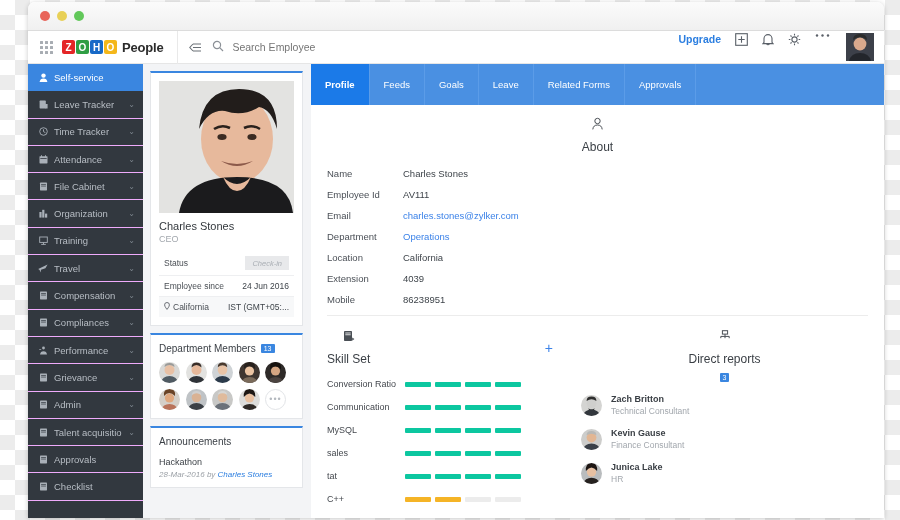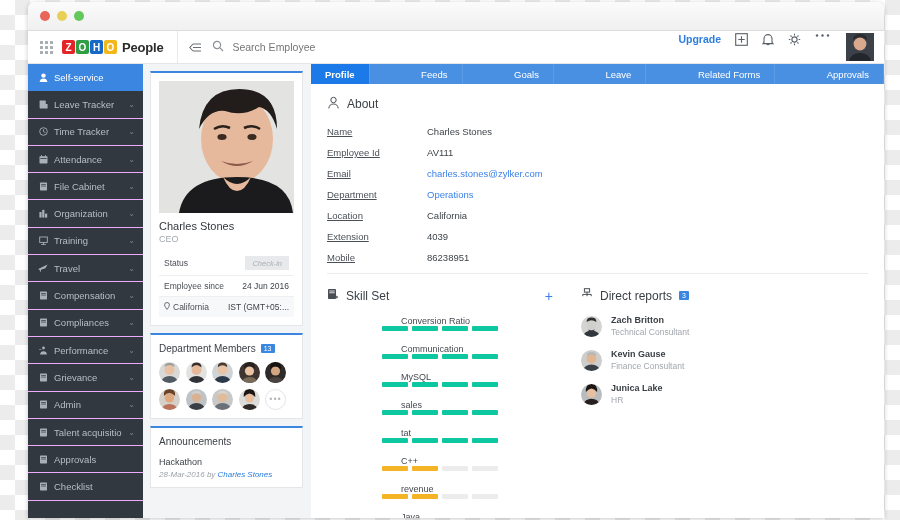--- a/index.html
+++ b/index.html
@@ -112,38 +112,38 @@
              display:flex;align-items:center;justify-content:center;color:#b4b9bf;font-size:9px;letter-spacing:1px;}
   .ann-card { padding:8px; border-top: 2px solid #3a86e0;}
   .ann-title { font-size:10px; color:#3a3f45; }
   .ann-item { margin-top:10px; }
   .ann-h { font-size:9px; color:#3a3f45; }
   .ann-meta { font-size:8px; color:#9ba0a6; font-style:italic; margin-top:3px;}
   .ann-meta a { color:#2b7ee0; font-style:italic; text-decoration:none; }
 
   
   .maincol { flex:1; background:#fff; display:flex; flex-direction:column; min-width:0; }
-  .tabbar { background:#4a90e2; height:20px; display:flex; flex:none;justify-content:space-between; }
+  .tabbar { background:#4a90e2; height:41px; display:flex; flex:none; }
   .tab { color:#fff; font-size:9.5px; display:flex; align-items:center; padding:0 14px;
          border-right:1px solid #5b9ce8; }
   .tab.active { background:#1b7ae8; font-weight:bold; }
   .mainscroll { flex:1; padding: 12px 16px 0 16px; overflow:hidden; }
-  .sec-head { display:flex; align-items:center; gap:7px; color:#3a3f45; font-size:12px; }
+  .sec-head { display:flex; align-items:center; gap:7px; color:#3a3f45; font-size:12px;flex-direction:column; }
   .about-tbl { margin-top:14px; font-size:9.5px; }
   .about-row { display:flex; margin-bottom:10px; }
-  .about-k { width:100px; color:#4b5057;text-decoration:underline; }
+  .about-k { width:76px; color:#4b5057; }
   .about-v { color:#3e444a; }
   .about-v.link { color:#3b82e8; }
 
   .hr { height:1px; background:#ececec; margin: 8px 0 0 0; }
   .lower { display:flex; margin-top:14px; gap:28px; }
   .skills { width: 226px; flex:none; }
   .skills-head { display:flex; align-items:center; justify-content:space-between; }
   .plus { color:#3b82e8; font-size:14px; line-height:1;}
-  .skill-row { display:flex; align-items:center; margin-top:13px;flex-direction:column; }
+  .skill-row { display:flex; align-items:center; margin-top:13px; }
   .skill-name { width:78px; font-size:9px; color:#45494f; }
   .bars { display:flex; gap:4px; }
   .bar { width:26px; height:5px; border-radius:1px; background:#ececec; }
   .bar.g { background:#0cc7a0; }
   .bar.y { background:#f5b426; }
 
   .reports { flex:1; }
   .rep-row { display:flex; align-items:center; gap:9px; margin-top:12px; }
   .rep-av { width:21px;height:21px;border-radius:50%;overflow:hidden;flex:none;}
   .rep-n { font-size:9px; color:#3a3f45; font-weight:bold;}

